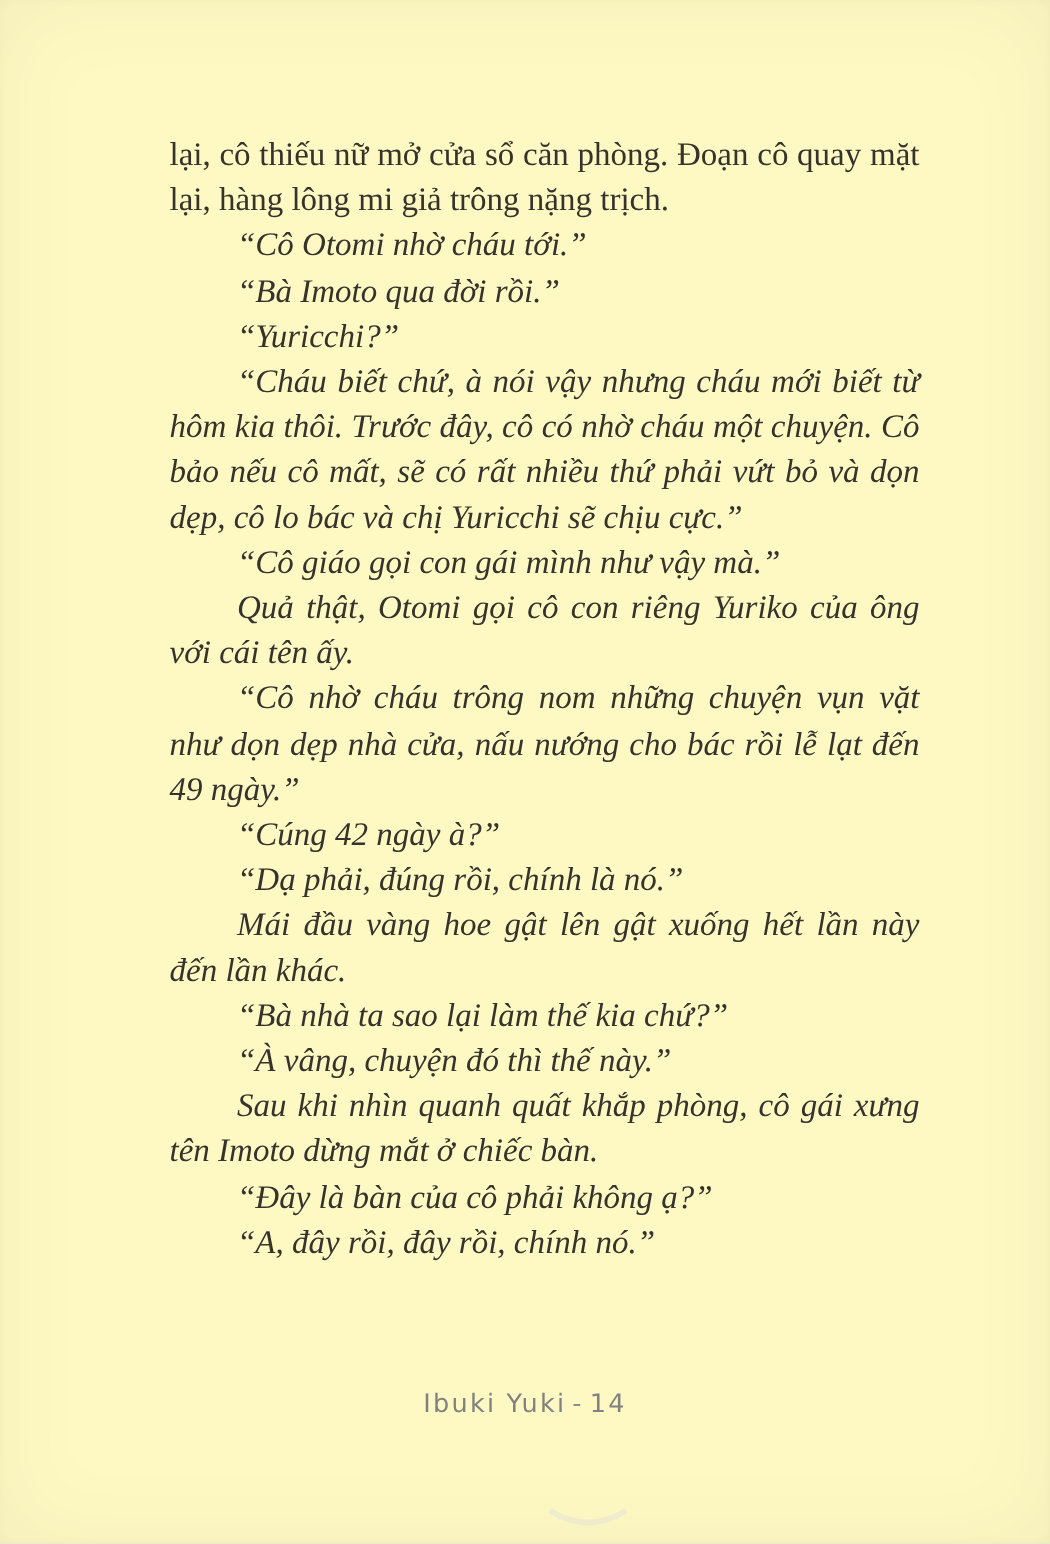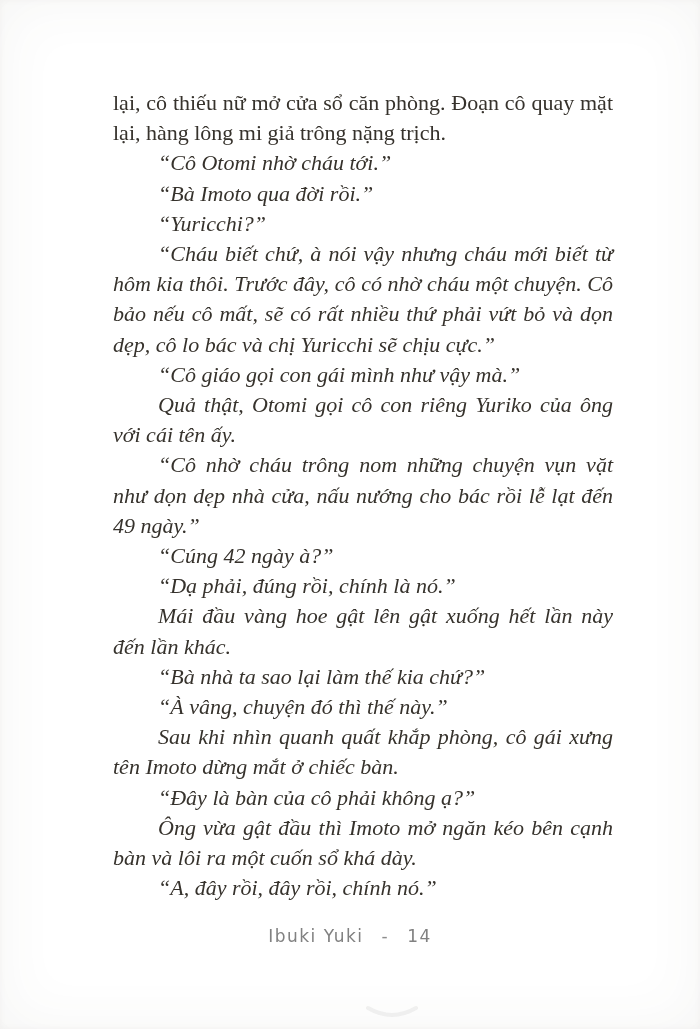--- a/index.html
+++ b/index.html
@@ -4,21 +4,21 @@
 <style>
   html, body {
     margin: 0;
     padding: 0;
     background: #e9e9e9;
   }
   .page {
     position: relative;
     width: 700px;
     height: 1029px;
-    background: #ffffff;
+    background: #fef9c3;
     overflow: hidden;
     font-family: "Liberation Serif", serif;
     box-shadow: inset 0 0 60px rgba(90,85,75,0.06), inset 0 0 6px rgba(90,85,75,0.05);
   }
   .text-block {
     position: absolute;
     left: 113px;
     top: 88px;
     width: 500px;
     color: #36322c;
@@ -36,21 +36,21 @@
     font-style: italic;
   }
   .footer {
     position: absolute;
     left: 0;
     top: 926px;
     width: 100%;
     display: flex;
     justify-content: center;
     align-items: baseline;
-    gap: 14px;
+    gap: 0;
     font-family: "DejaVu Sans", sans-serif;
     font-size: 17px;
     letter-spacing: 1.5px;
     color: #818181;
   }
   .footer .sep { padding: 0 4px; color: #8d8d8d; }
   .page-curl {
     position: absolute;
     left: 366px;
     top: 1002px;
@@ -73,21 +73,20 @@
     <p class="indent">“Cô giáo gọi con gái mình như vậy mà.”</p>
     <p class="indent">Quả thật, Otomi gọi cô con riêng Yuriko của ông với cái tên ấy.</p>
     <p class="indent">“Cô nhờ cháu trông nom những chuyện vụn vặt như dọn dẹp nhà cửa, nấu nướng cho bác rồi lễ lạt đến 49 ngày.”</p>
     <p class="indent">“Cúng 42 ngày à?”</p>
     <p class="indent">“Dạ phải, đúng rồi, chính là nó.”</p>
     <p class="indent">Mái đầu vàng hoe gật lên gật xuống hết lần này đến lần khác.</p>
     <p class="indent">“Bà nhà ta sao lại làm thế kia chứ?”</p>
     <p class="indent">“À vâng, chuyện đó thì thế này.”</p>
     <p class="indent">Sau khi nhìn quanh quất khắp phòng, cô gái xưng tên Imoto dừng mắt ở chiếc bàn.</p>
     <p class="indent">“Đây là bàn của cô phải không ạ?”</p>
-    <p class="indent">Ông vừa gật đầu thì Imoto mở ngăn kéo bên cạnh bàn và lôi ra một cuốn sổ khá dày.</p>
     <p class="indent">“A, đây rồi, đây rồi, chính nó.”</p>
   </div>
 
   <div class="footer">
     <span>Ibuki Yuki</span>
     <span class="sep">-</span>
     <span>14</span>
   </div>
 
   <svg class="page-curl" viewBox="0 0 52 20" xmlns="http://www.w3.org/2000/svg">

